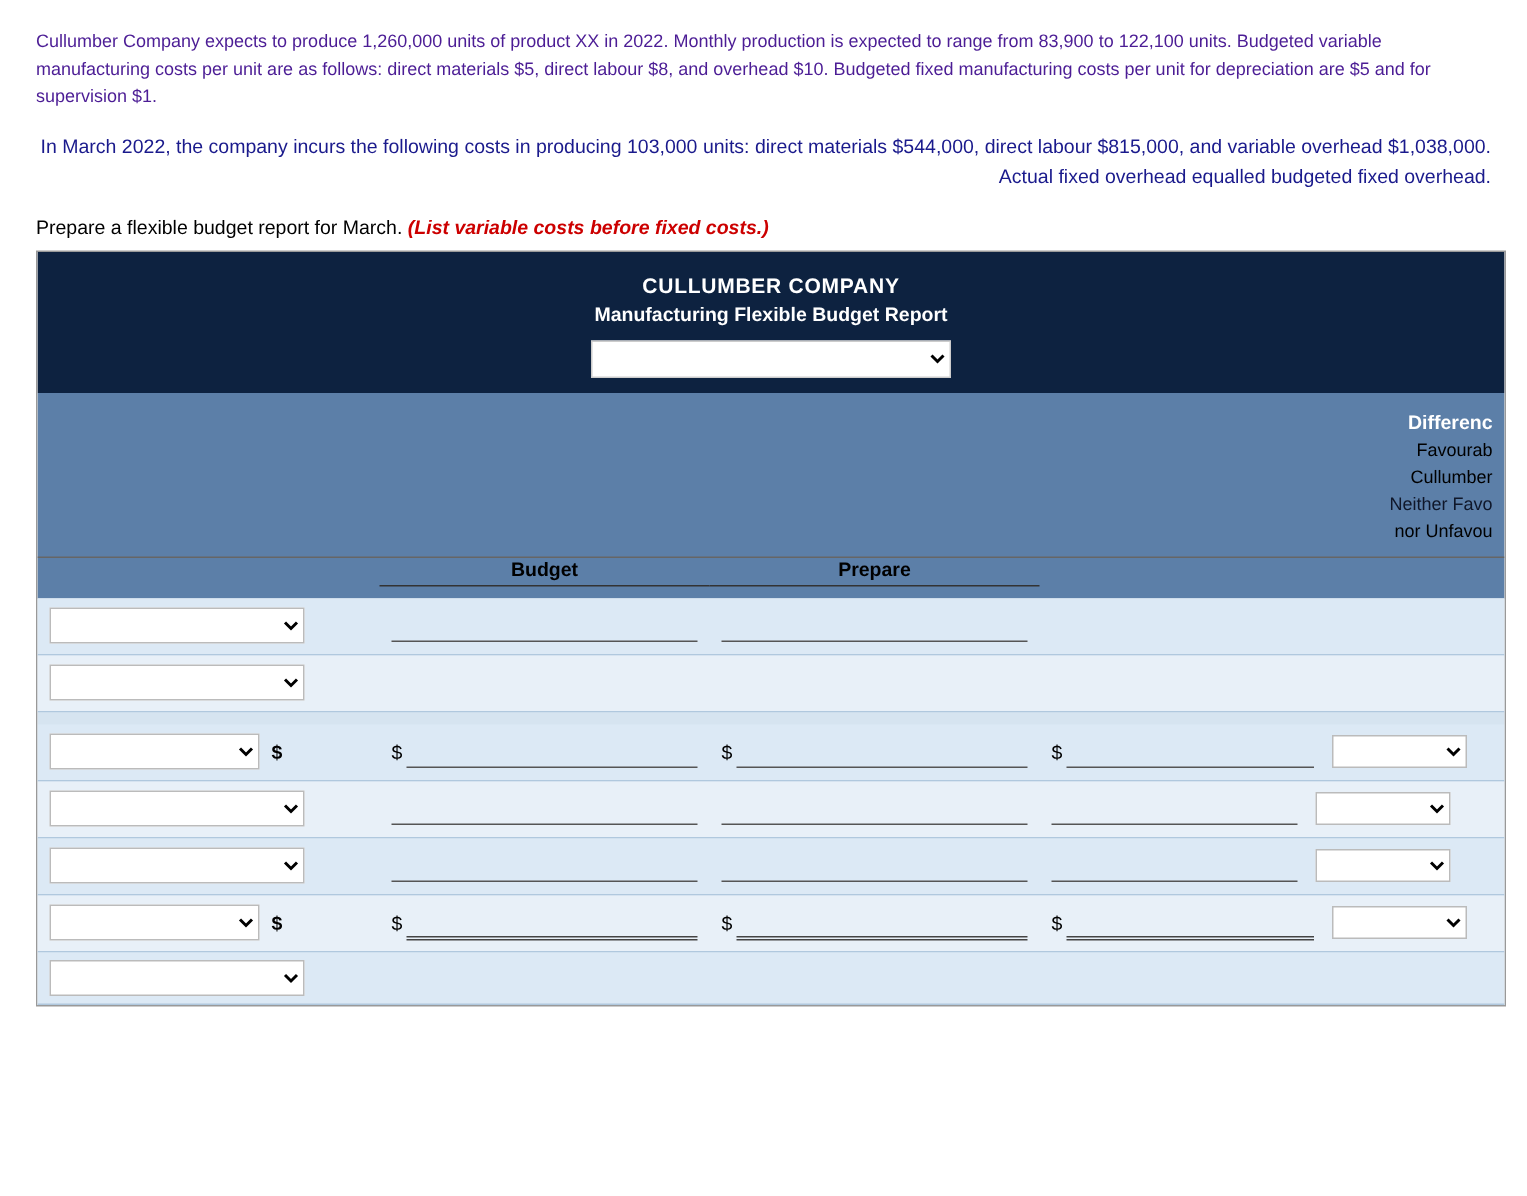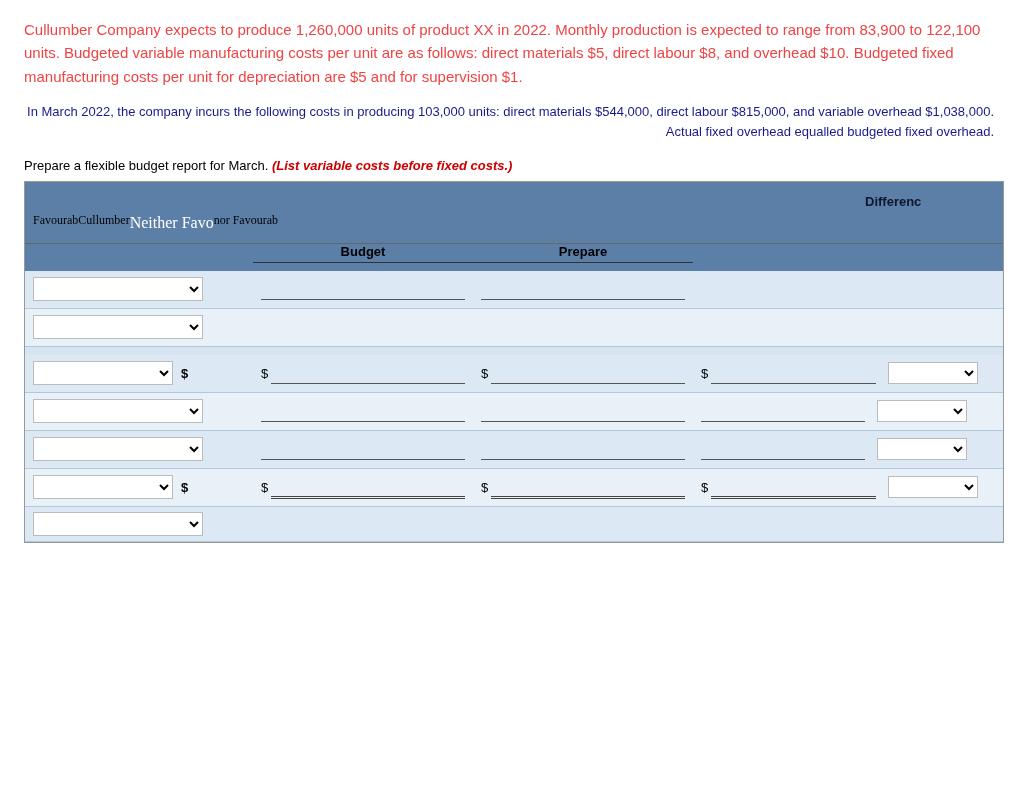--- a/index.html
+++ b/index.html
@@ -11,22 +11,22 @@
       width: 1018px;
       min-height: 797px;
       overflow-x: hidden;
     }
 
     .page-content {
       padding: 18px 24px 10px 24px;
     }
 
     .intro-text {
-      font-size: 15px;
-      color: #ef4444;
+      font-size: 12px;
+      color: #4c1d95;
       line-height: 1.55;
       margin-bottom: 14px;
     }
 
     .march-text {
       font-size: 13px;
       color: #1a1a8c;
       line-height: 1.55;
       margin-bottom: 14px;
       text-align: right;
@@ -152,32 +152,44 @@
 
   <p class="march-text">In March 2022, the company incurs the following costs in producing 103,000 units: direct materials $544,000, direct labour $815,000, and variable overhead $1,038,000. Actual fixed overhead equalled budgeted fixed overhead.</p>
 
   <p class="prepare-text">
     <span>Prepare a flexible budget report for March.</span>
     <span class="highlight">(List variable costs before fixed costs.)</span>
   </p>
 
   <div class="report-container">
 
+    <div class="report-header">
+      <div class="company-name">CULLUMBER COMPANY</div>
+      <div class="report-title">Manufacturing Flexible Budget Report</div>
+      <div class="month-dropdown-row">
+        <select>
+          <option value=""></option>
+          <option value="january">January</option>
+          <option value="february">February</option>
+          <option value="march">March</option>
+        </select>
+      </div>
+    </div>
 
     <div class="col-headers-section">
 
       <div style="display:flex; justify-content:flex-end; padding: 6px 8px 0 8px;">
-        <div style="min-width:130px; text-align:left; font-weight:bold; font-size:13px; color:#0f172a;">Differenc</div>
-      </div>
-
-      <div style="display:flex; padding: 2px 8px 4px 8px; font-family: Liberation Serif, serif;">
+        <div style="min-width:130px; text-align:right; font-weight:bold; font-size:13px; color:#ffffff;">Differenc</div>
+      </div>
+
+      <div style="display:flex; flex-direction:column; align-items:flex-end; padding: 2px 8px 4px 8px;">
         <div style="font-size:12px; color:#000; line-height:1.5;">Favourab</div>
         <div style="font-size:12px; color:#000; line-height:1.5;">Cullumber</div>
-        <div style="font-size:16px; color:#ffffff; line-height:1.5;">Neither Favo</div>
-        <div style="font-size:12px; color:#000; line-height:1.5;">nor Favourab</div>
+        <div style="font-size:12px; color:#0f172a; line-height:1.5;">Neither Favo</div>
+        <div style="font-size:12px; color:#000; line-height:1.5;">nor Unfavou</div>
       </div>
 
       <div style="display:flex; padding: 0 8px 8px 8px; border-top: 1px solid #666; margin-top: 4px;">
         <div style="flex: 0 0 220px;"></div>
         <div style="flex: 0 0 220px; text-align:center; font-weight:bold; font-size:13px; color:#000; border-bottom: 1px solid #333; padding-bottom:3px;">Budget</div>
         <div style="flex: 0 0 220px; text-align:center; font-weight:bold; font-size:13px; color:#000; border-bottom: 1px solid #333; padding-bottom:3px;">Prepare</div>
         <div style="flex: 0 0 180px;"></div>
         <div style="flex: 0 0 100px;"></div>
       </div>
     </div>

